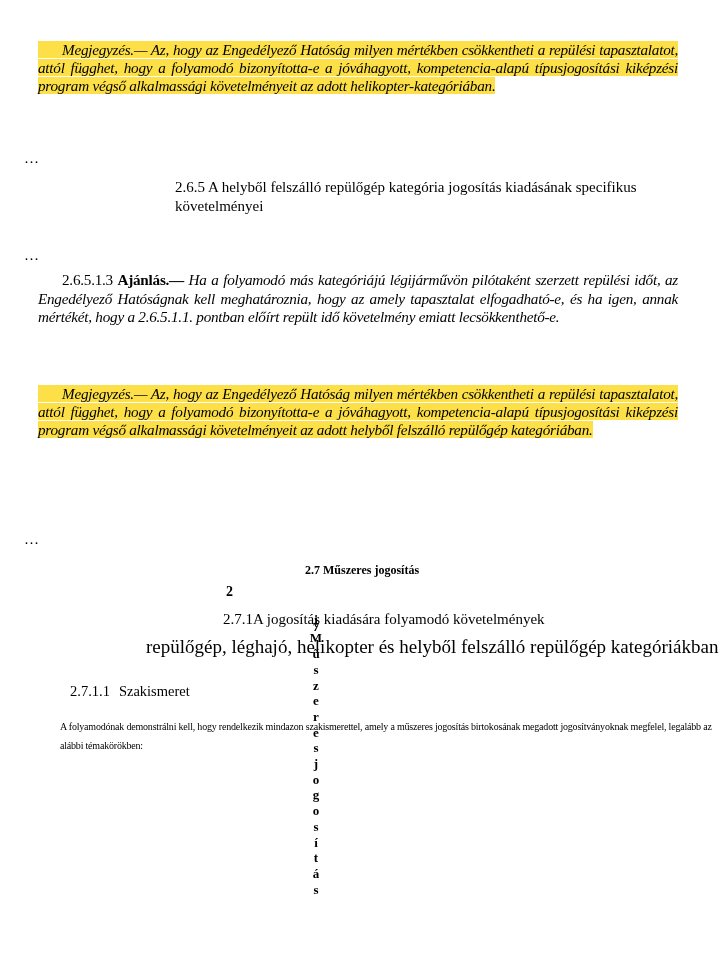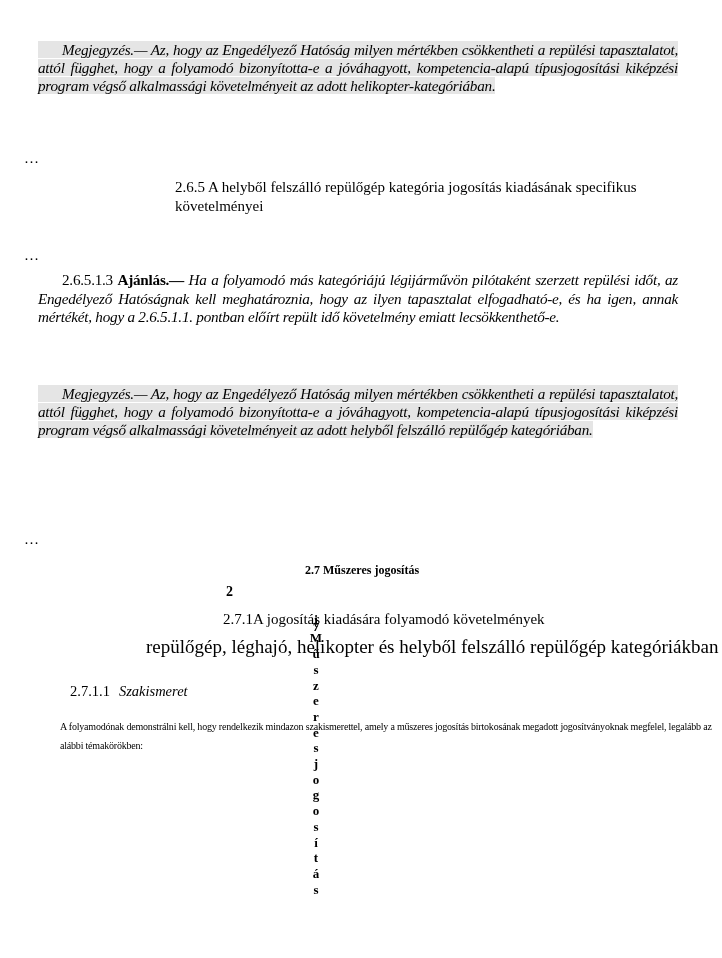--- a/index.html
+++ b/index.html
@@ -7,21 +7,21 @@
       width: 722px; height: 958px; position: relative; overflow: hidden;
       font-family: "Liberation Serif", "DejaVu Serif", serif;
       color: #000000;
     }
     .note {
       position: absolute; left: 38px; width: 640px;
       font-family: "Liberation Serif", serif; font-style: italic;
       font-size: 15.2px; line-height: 18px; text-align: justify;
       letter-spacing: -0.25px;
     }
-    .note .hl { background: #e5e5e5; box-decoration-break: clone; font-style: italic; -webkit-box-decoration-break: clone; }
+    .note .hl { background: #fde047; box-decoration-break: clone; font-style: italic; -webkit-box-decoration-break: clone; }
     .note .indent { display: inline-block; width: 24px; }
     .ellipsis {
       position: absolute; left: 24px; font-size: 15px; letter-spacing: 1px;
       font-family: "Liberation Serif", serif;
     }
     .heading-265 {
       position: absolute; left: 175px; top: 178px; width: 520px;
       font-size: 15px; line-height: 19px;
     }
     .rec {
@@ -50,41 +50,41 @@
     }
     .vcol {
       position: absolute; left: 309px; top: 612px; width: 14px;
       font-weight: bold; font-size: 13px; line-height: 15.7px;
       text-align: center;
     }
     .vcol span { display: block; }
     .h2711 {
       position: absolute; left: 70px; top: 683px; font-size: 14.5px;
     }
-    .h2711 .t { font-style: italic; margin-left: 9px; }
+    .h2711 .t { margin-left: 9px; }
     .body-para {
       position: absolute; left: 60px; top: 718px; width: 660px;
       font-size: 10px; line-height: 18.5px; letter-spacing: -0.2px;
     }
   </style>
 </head>
 <body>
 
 <div class="note" style="top:41px;">
   <span class="hl"><span class="indent"></span><span>Megjegyzés.</span><span>—</span><span> Az, hogy az Engedélyező Hatóság milyen mértékben csökkentheti a repülési tapasztalatot, attól függhet, hogy a folyamodó bizonyította-e a jóváhagyott, kompetencia-alapú típusjogosítási kiképzési program végső alkalmassági követelményeit az adott helikopter-kategóriában.</span></span>
 </div>
 
 <div class="ellipsis" style="top:150px;">…</div>
 
 <div class="heading-265">2.6.5 A helyből felszálló repülőgép kategória jogosítás kiadásának specifikus követelményei</div>
 
 <div class="ellipsis" style="top:247px;">…</div>
 
 <div class="rec">
-  <span class="indent"></span><span class="num">2.6.5.1.3</span> <span class="bold">Ajánlás.—</span><span class="it"> Ha a folyamodó más kategóriájú légijárművön pilótaként szerzett repülési időt, az Engedélyező Hatóságnak kell meghatároznia, hogy az ilyen tapasztalat elfogadható-e, és ha igen, annak mértékét, hogy a 2.6.5.1.1. pontban előírt repült idő követelmény emiatt lecsökkenthető-e.</span>
+  <span class="indent"></span><span class="num">2.6.5.1.3</span> <span class="bold">Ajánlás.—</span><span class="it"> Ha a folyamodó más kategóriájú légijárművön pilótaként szerzett repülési időt, az Engedélyező Hatóságnak kell meghatároznia, hogy az amely tapasztalat elfogadható-e, és ha igen, annak mértékét, hogy a 2.6.5.1.1. pontban előírt repült idő követelmény emiatt lecsökkenthető-e.</span>
 </div>
 
 <div class="note" style="top:385px;">
   <span class="hl"><span class="indent"></span><span>Megjegyzés.</span><span>—</span><span> Az, hogy az Engedélyező Hatóság milyen mértékben csökkentheti a repülési tapasztalatot, attól függhet, hogy a folyamodó bizonyította-e a jóváhagyott, kompetencia-alapú típusjogosítási kiképzési program végső alkalmassági követelményeit az adott helyből felszálló repülőgép kategóriában.</span></span>
 </div>
 
 <div class="ellipsis" style="top:531px;">…</div>
 
 <div class="h27">2.7 Műszeres jogosítás</div>
 <div class="h27-num">2</div>

